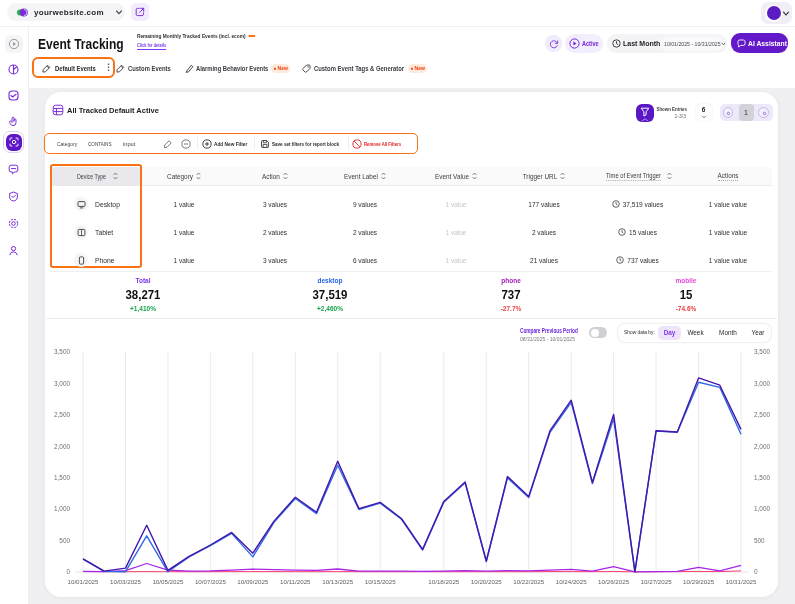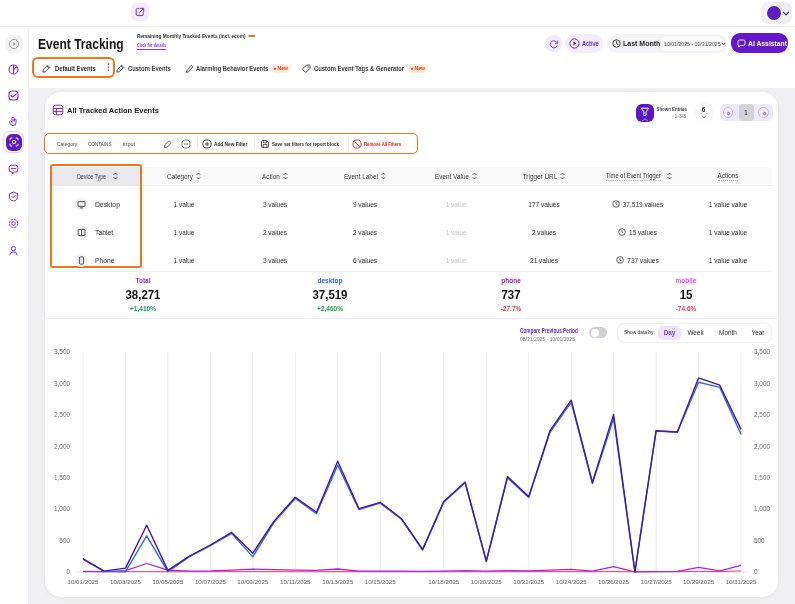--- a/index.html
+++ b/index.html
@@ -36,21 +36,21 @@
 <div id="page">
   <div id="content"></div>
   <div id="card"></div>
 
   <svg class="abs" style="left:52px;top:104px" width="12" height="12" viewBox="0 0 12 12">
       <g stroke="#7a2bd6" stroke-width="1" fill="none">
         <rect x="1.2" y="1.2" width="9.6" height="9.6" rx="2.4"></rect>
         <path d="M1.2 4.4 H10.8 M1.2 7.6 H10.8 M4.4 4.4 V10.8"></path>
       </g>
     </svg>
-  <div class="abs" style="left:67px;top:106px;font-size:7.5px;font-weight:bold;color:#1c1c21;">All Tracked Action Events</div>
+  <div class="abs" style="left:67px;top:106px;font-size:7.5px;font-weight:bold;color:#1c1c21;">All Tracked Default Active</div>
   <div class="abs" style="left:636px;top:103.5px;width:18px;height:18px;background:#5b16c5;border-radius:6px;">
     <svg class="abs" style="left:4px;top:3px" width="10" height="11" viewBox="0 0 10 11">
         <path d="M1.2 1.2 H8.8 L6.1 4.8 V7.8 L3.9 9 V4.8 Z" stroke="#fff" stroke-width="1" fill="none" stroke-linejoin="round"></path>
       </svg>
     <svg class="abs" style="left:5px;top:14.5px" width="8" height="4" viewBox="0 0 8 4">
         <path d="M1 3 L4 0.8 L7 3" stroke="#b9a1e8" stroke-width="0.9" fill="none"></path>
       </svg>
   </div>
   <div class="abs" style="left:600px;top:104.5px;width:87px;height:7px;font-size:6.2px;font-weight:bold;color:#3c3c42;text-align:right;transform:scaleX(0.71);transform-origin:100% 50%;">Shown Entries</div>
   <div class="abs" style="left:600px;top:111.5px;width:86px;height:7px;font-size:6.2px;color:#6a6a70;text-align:right;transform:scaleX(0.82);transform-origin:100% 50%;">1-3/3</div>
@@ -231,20 +231,31 @@
       <div class="abs" style="left:1.5px;top:1.5px;width:8px;height:8px;background:#fff;border-radius:50%;"></div>
     </div>
   <div class="abs" style="left:617px;top:322.5px;width:155px;height:20.5px;background:#fff;border:1px solid #f0f0f2;border-radius:8px;box-shadow:0 0 2px rgba(0,0,0,0.05);"></div>
   <div class="abs" style="left:624px;top:329px;font-size:6px;color:#2c2c31;transform:scaleX(0.81);transform-origin:0 50%;">Show data by:</div>
   <div class="abs" style="left:658px;top:325.5px;width:23px;height:14.5px;background:#ede4fb;border-radius:5px;text-align:center;line-height:14.5px;font-size:6.4px;font-weight:bold;color:#7c3aed;">Day</div>
   <div class="abs" style="left:684px;top:325.5px;width:23px;height:14.5px;text-align:center;line-height:14.5px;font-size:6.4px;color:#2c2c31;">Week</div>
   <div class="abs" style="left:714px;top:325.5px;width:28px;height:14.5px;text-align:center;line-height:14.5px;font-size:6.4px;color:#2c2c31;">Month</div>
   <div class="abs" style="left:747px;top:325.5px;width:22px;height:14.5px;text-align:center;line-height:14.5px;font-size:6.4px;color:#2c2c31;">Year</div>
 
   <div id="topbar">
+    <div id="domainpill">
+      <svg class="abs" style="left:9px;top:3px" width="13" height="13" viewBox="0 0 13 13">
+          <circle cx="3.8" cy="6.5" r="2.9" fill="#25b551"></circle>
+          <circle cx="7.8" cy="6.5" r="4.1" fill="#7a2bd6"></circle>
+          <path d="M7.8 3.4 A3.1 3.1 0 0 1 7.8 9.6" stroke="#fff" stroke-width="0.7" fill="none"></path>
+        </svg>
+      <span class="abs" style="left:27px;top:5px;font-size:8px;font-weight:bold;color:#26262b;letter-spacing:0.3px;">yourwebsite.com</span>
+      <svg class="abs" style="left:108px;top:6px" width="8" height="7" viewBox="0 0 8 7">
+          <path d="M1.5 2 L4 4.6 L6.5 2" stroke="#47474d" stroke-width="1.1" fill="none" stroke-linecap="round"></path>
+        </svg>
+    </div>
     <div id="sharebtn">
       <svg class="abs" style="left:4px;top:4px" width="10" height="10" viewBox="0 0 10 10">
           <path d="M4 1.4 H2.4 A1.2 1.2 0 0 0 1.2 2.6 V7.4 A1.2 1.2 0 0 0 2.4 8.6 H7.2 A1.2 1.2 0 0 0 8.4 7.4 V5.8" stroke="#7c2fe0" stroke-width="1" fill="none" stroke-linecap="round"></path>
           <path d="M5.6 1.3 H8.7 V4.4 M8.5 1.5 L4.6 5.4" stroke="#7c2fe0" stroke-width="1" fill="none" stroke-linecap="round" stroke-linejoin="round"></path>
         </svg>
     </div>
     <div id="avatarbox">
       <circle class="abs" style="left:4px;top:2.5px;width:17px;height:17px;border-radius:50%;background:#fff;display:block"></circle>
       <div class="abs" style="left:5.5px;top:4px;width:14px;height:14px;border-radius:50%;background:#5b1cc2;"></div>
       <svg class="abs" style="left:21px;top:9px" width="8" height="6" viewBox="0 0 8 6">

